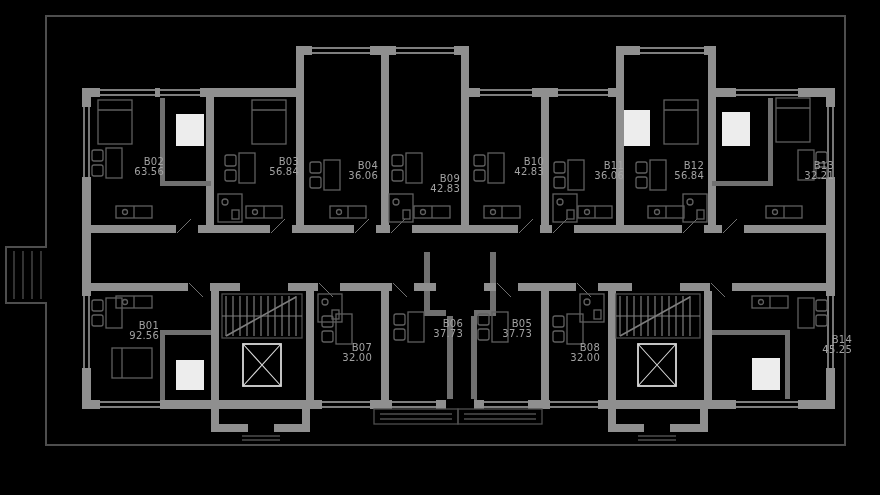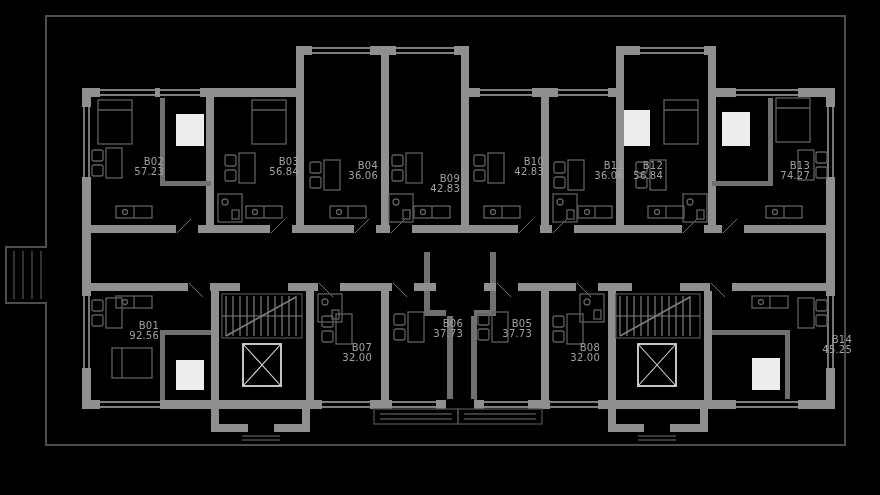--- a/index.html
+++ b/index.html
@@ -352,21 +352,21 @@
         </g>
   </g>
 </svg>
 
   <div class="unit-label" style="left:137px;top:321px">
     <span class="uid">B01</span>
     <span class="uarea">92.56</span>
   </div>
   <div class="unit-label" style="left:142px;top:157px">
     <span class="uid">B02</span>
-    <span class="uarea">57.23</span>
+    <span class="uarea">63.56</span>
   </div>
   <div class="unit-label" style="left:277px;top:157px">
     <span class="uid">B03</span>
     <span class="uarea">56.84</span>
   </div>
   <div class="unit-label" style="left:356px;top:161px">
     <span class="uid">B04</span>
     <span class="uarea">36.06</span>
   </div>
   <div class="unit-label" style="left:510px;top:319px">
@@ -390,25 +390,25 @@
     <span class="uarea">42.83</span>
   </div>
   <div class="unit-label" style="left:522px;top:157px">
     <span class="uid">B10</span>
     <span class="uarea">42.83</span>
   </div>
   <div class="unit-label" style="left:602px;top:161px">
     <span class="uid">B11</span>
     <span class="uarea">36.06</span>
   </div>
-  <div class="unit-label" style="left:641px;top:161px">
+  <div class="unit-label" style="left:682px;top:161px">
     <span class="uid">B12</span>
     <span class="uarea">56.84</span>
   </div>
-  <div class="unit-label" style="left:788px;top:161px">
+  <div class="unit-label" style="left:812px;top:161px">
     <span class="uid">B13</span>
-    <span class="uarea">74.27</span>
+    <span class="uarea">32.21</span>
   </div>
   <div class="unit-label" style="left:830px;top:335px">
     <span class="uid">B14</span>
     <span class="uarea">45.25</span>
   </div>
 </div>
 
 </body></html>

